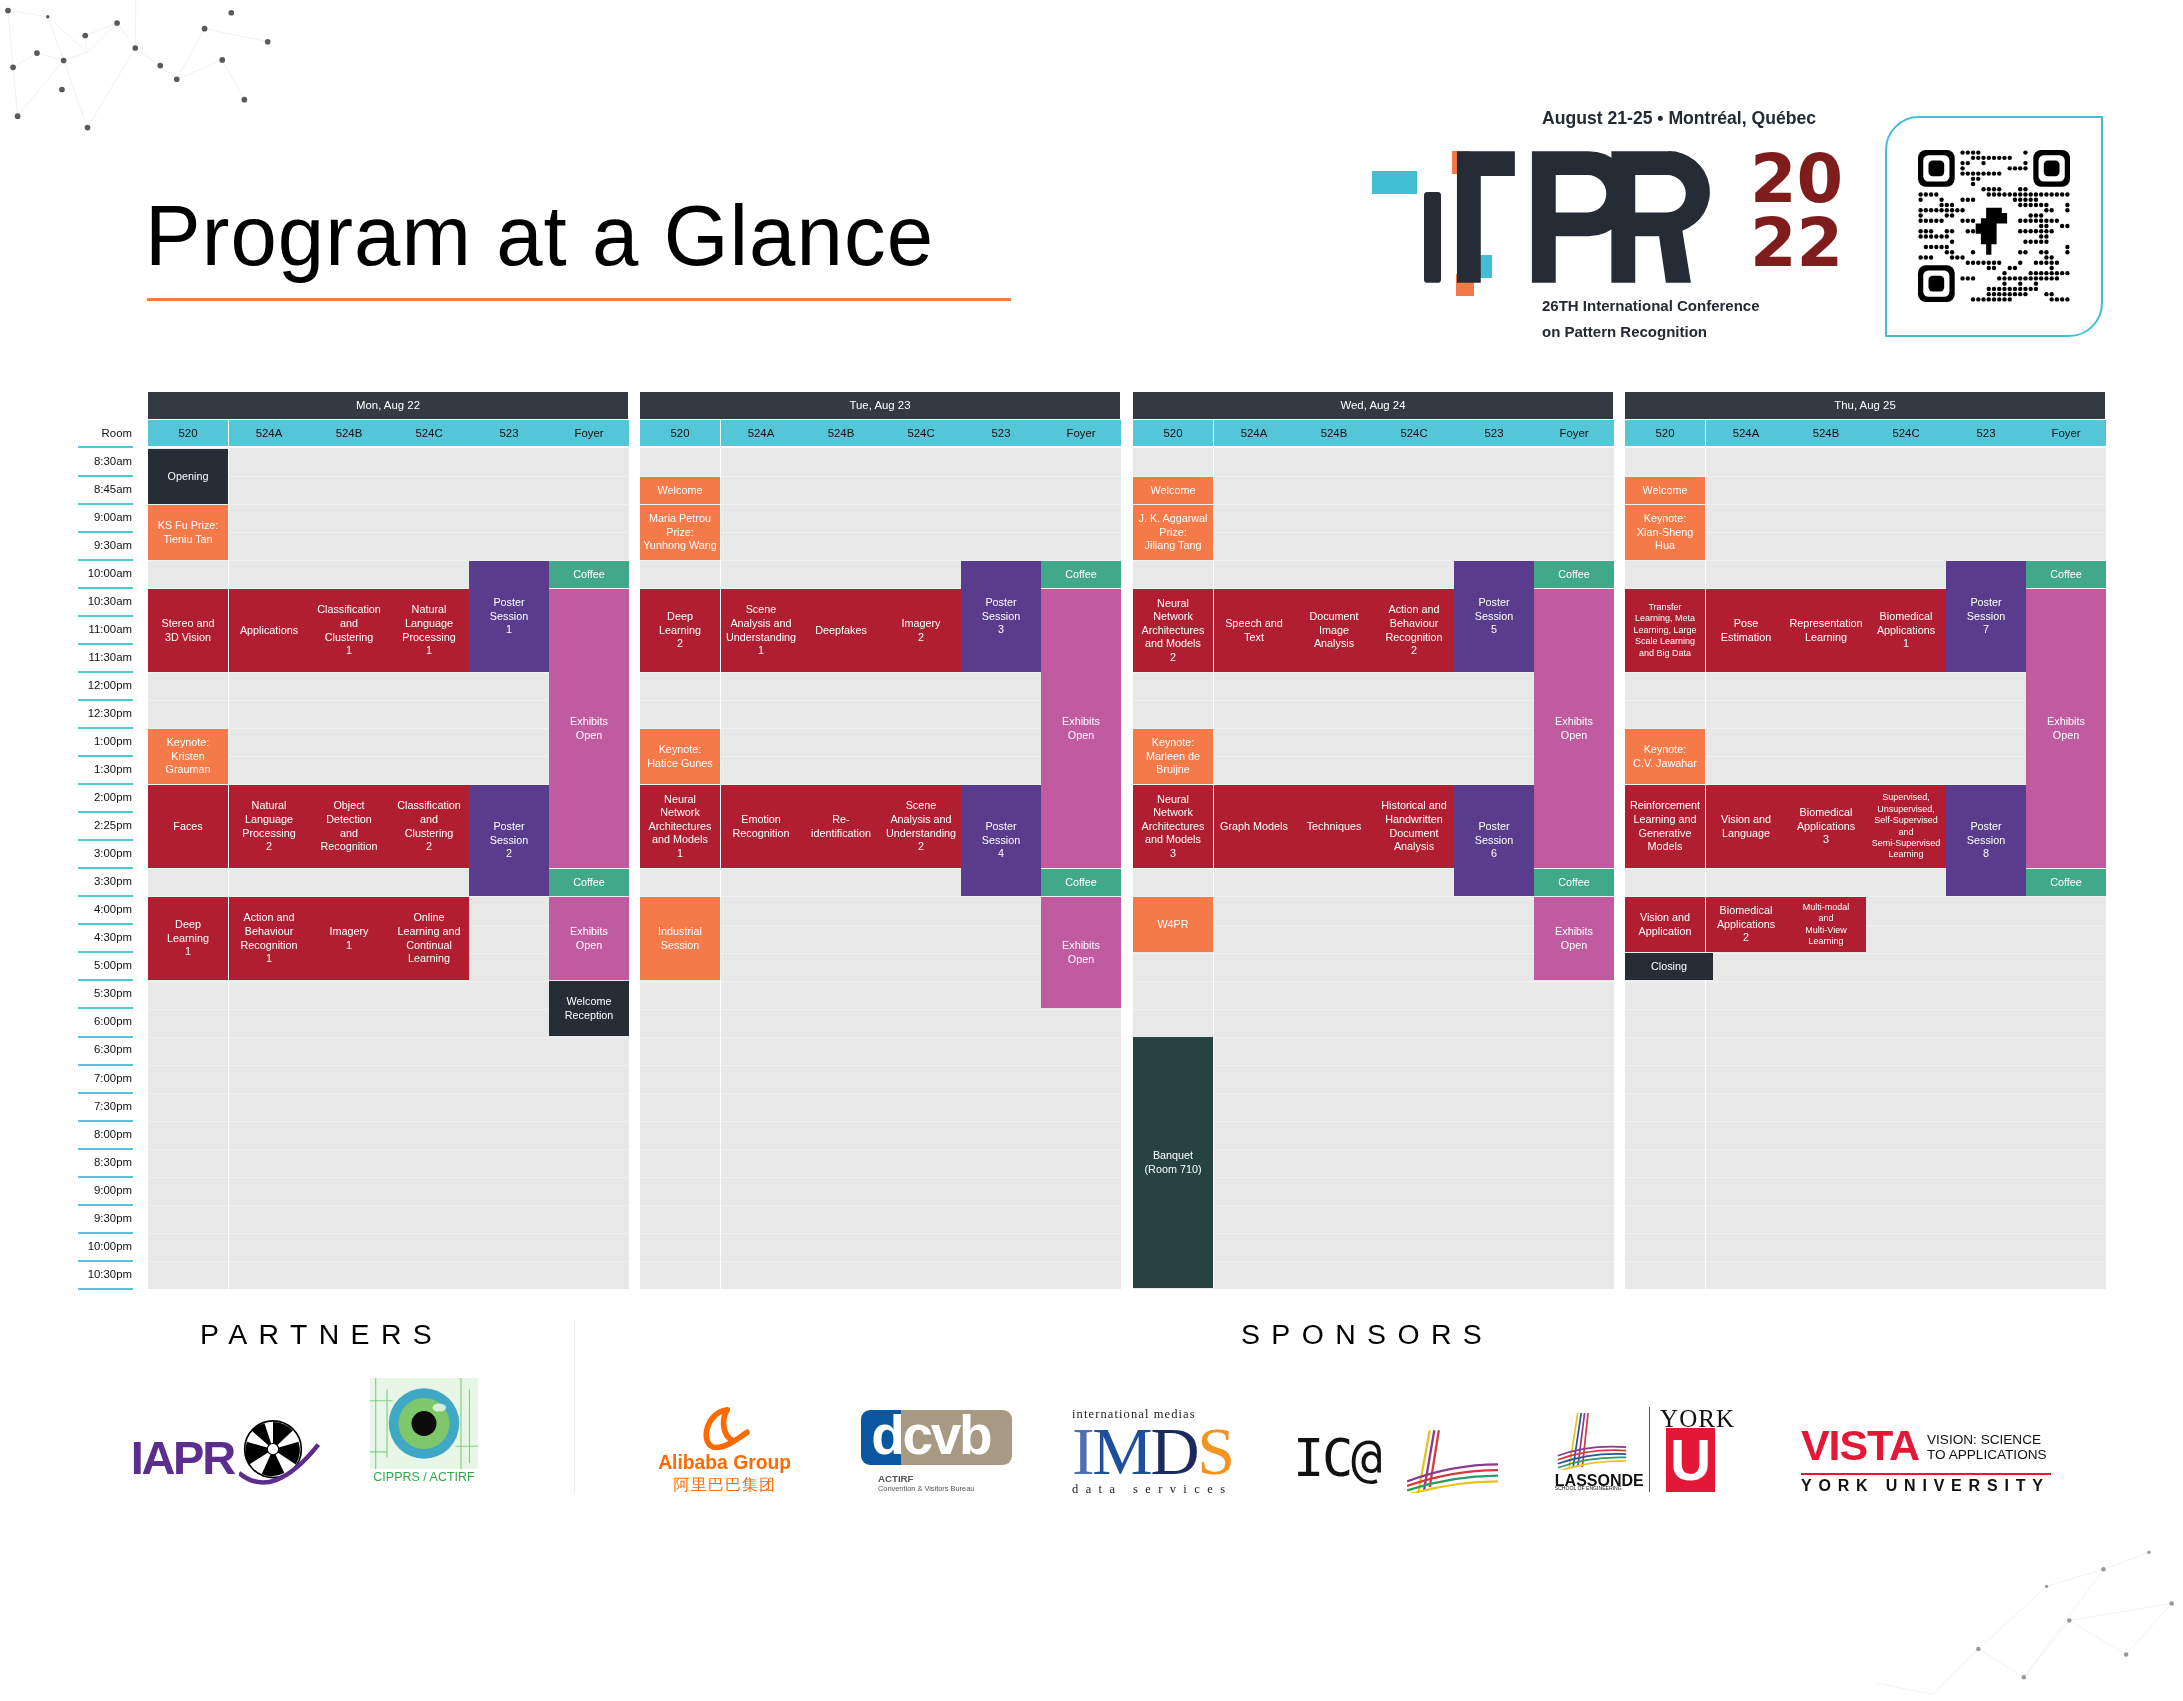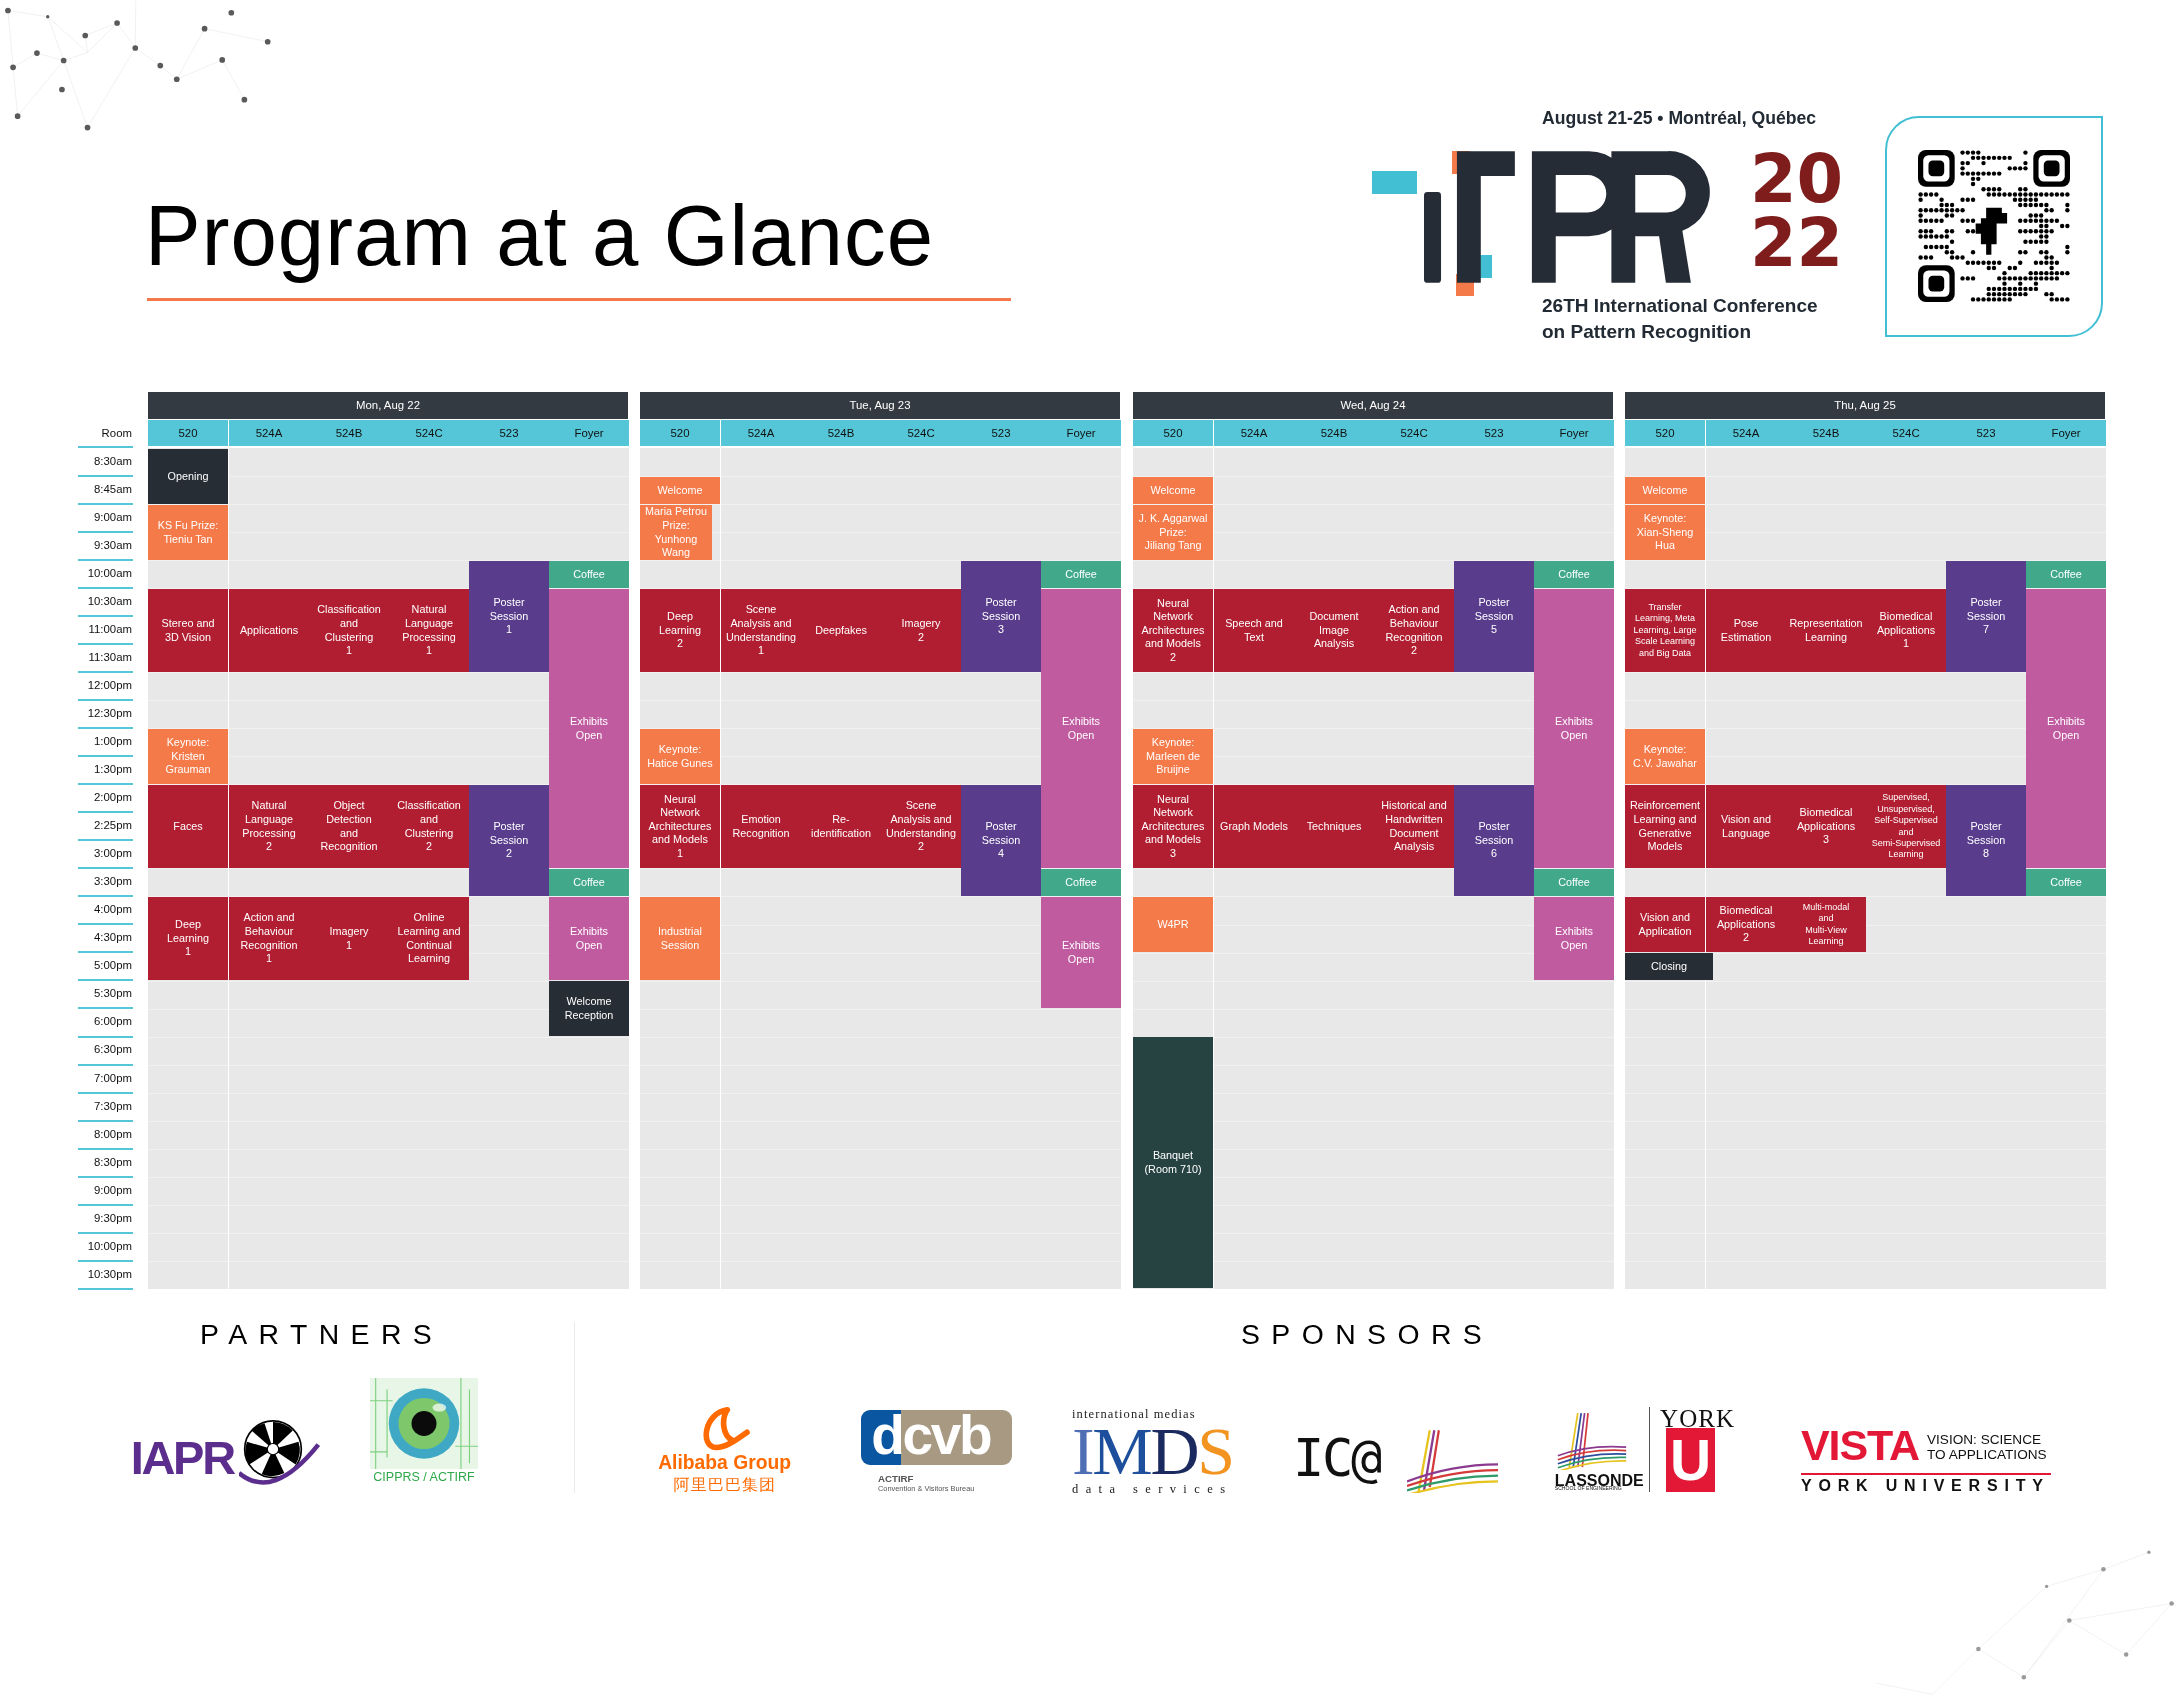--- a/index.html
+++ b/index.html
@@ -5,21 +5,21 @@
   html, body { margin:0; padding:0; background:#ffffff; }
   body { width:2183px; height:1702px; position:relative; overflow:hidden; font-family:"Liberation Sans", "DejaVu Sans", sans-serif; color:#111; }
   .bg-net { position:absolute; pointer-events:none; }
   .title { position:absolute; left:145px; top:193px; font-size:85px; font-weight:400; letter-spacing:1.1px; color:#000; line-height:1; white-space:nowrap; transform:scaleX(0.98); transform-origin:left; }
   .title-underline { position:absolute; left:147px; top:298px; width:864px; height:3.4px; background:#f47a4a; }
 
   .brand-date { position:absolute; left:1542px; top:108px; font-size:17.6px; color:#222a33; font-weight:600; white-space:nowrap; }
   .logo { position:absolute; left:1370px; top:148px; width:472px; height:148px; }
   .logo .sq { position:absolute; }
   .logo .year { position:absolute; left:380px; top:0px; font-size:67px; font-weight:700; color:#7f1d1d; line-height:0.95; font-family:"DejaVu Sans", sans-serif; }
-  .brand-sub { position:absolute; left:1542px; top:293px; font-size:19px; color:#222a33; font-weight:600; line-height:26px; white-space:nowrap; }
+  .brand-sub { position:absolute; left:1542px; top:293px; font-size:15px; color:#222a33; font-weight:600; line-height:26px; white-space:nowrap; }
   .qr-frame { position:absolute; left:1885px; top:116px; width:218px; height:221px; border:2.8px solid #42bfd3; border-radius:34px 0 34px 0; box-sizing:border-box; background:#fff; }
   .qr { position:absolute; left:1918px; top:150px; width:152px; height:152px; }
 
   .day { position:absolute; top:392px; }
   .day-header { position:absolute; left:0; top:0; height:27px; background:#343a41; color:#fff; font-size:11.4px; text-align:center; line-height:27px; }
   .room { position:absolute; top:28.4px; height:26px; background:#55c6d7; color:#111; font-size:11.4px; text-align:center; line-height:26px; box-sizing:border-box; }
   .cell-col { position:absolute; background:#e8e8e8; }
   .ev { position:absolute; color:#fff; font-size:10.8px; text-align:center; display:flex; align-items:center; justify-content:center; box-sizing:border-box; padding:0 2.3px; line-height:13.6px; white-space:pre-line; }
   .ev.red { background:#b11e31; }
   .ev.orange { background:#f47a4a; }
@@ -874,21 +874,21 @@
         <div style="position: absolute; left: 0px; right: 0px; height: 0.6px; background: rgb(241, 241, 241); top: 617px;"></div>
         <div style="position: absolute; left: 0px; right: 0px; height: 0.6px; background: rgb(241, 241, 241); top: 645px;"></div>
         <div style="position: absolute; left: 0px; right: 0px; height: 0.6px; background: rgb(241, 241, 241); top: 673px;"></div>
         <div style="position: absolute; left: 0px; right: 0px; height: 0.6px; background: rgb(241, 241, 241); top: 701px;"></div>
         <div style="position: absolute; left: 0px; right: 0px; height: 0.6px; background: rgb(241, 241, 241); top: 729px;"></div>
         <div style="position: absolute; left: 0px; right: 0px; height: 0.6px; background: rgb(241, 241, 241); top: 757px;"></div>
         <div style="position: absolute; left: 0px; right: 0px; height: 0.6px; background: rgb(241, 241, 241); top: 785px;"></div>
         <div style="position: absolute; left: 0px; right: 0px; height: 0.6px; background: rgb(241, 241, 241); top: 813px;"></div>
       </div>
       <div class="ev orange" style="left: 0px; width: 80px; top: 85px; height: 27px;">Welcome</div>
-      <div class="ev orange" style="left: 0px; width: 72px; top: 113px; height: 55px;">Maria Petrou
+      <div class="ev orange" style="left: 0px; width: 80px; top: 113px; height: 55px;">Maria Petrou
 Prize:
 Yunhong Wang</div>
       <div class="ev red" style="left: 0px; width: 80px; top: 197px; height: 83px;">Deep
 Learning
 2</div>
       <div class="ev orange" style="left: 0px; width: 80px; top: 337px; height: 55px;">Keynote:
 Hatice Gunes</div>
       <div class="ev red" style="left: 0px; width: 80px; top: 393px; height: 83px;">Neural
 Network
 Architectures

